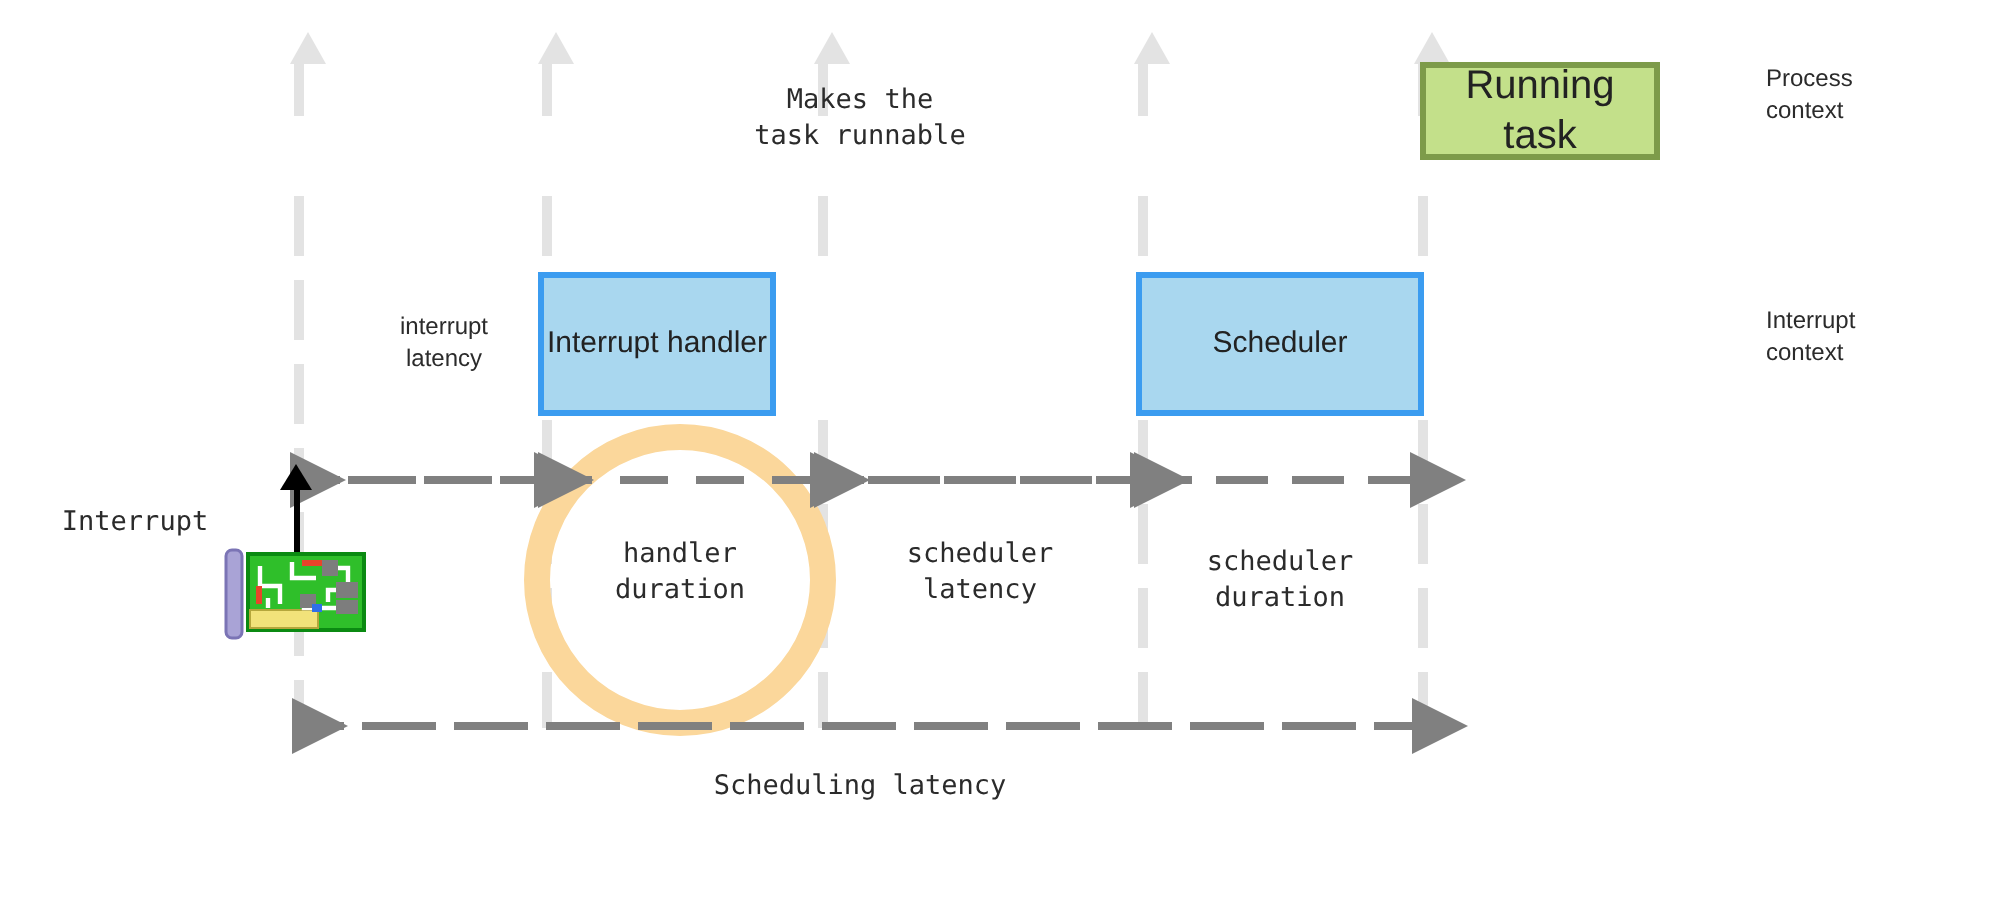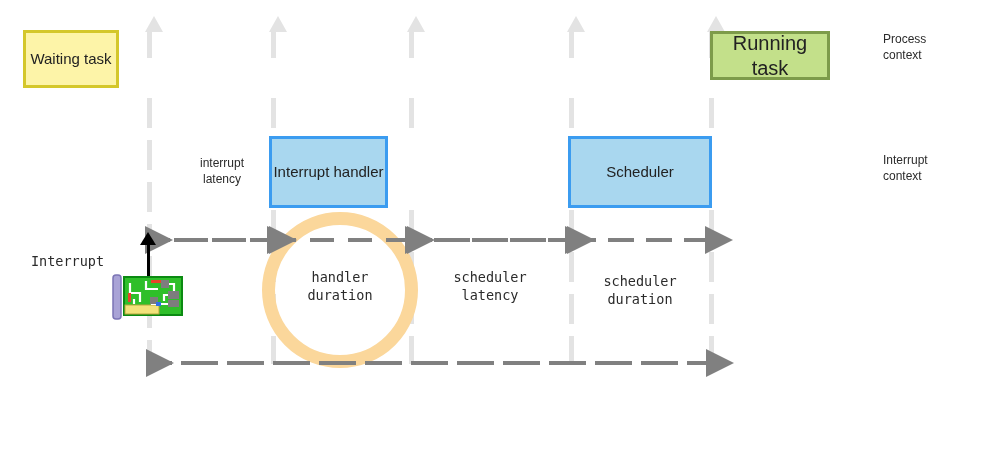--- a/index.html
+++ b/index.html
@@ -81,22 +81,20 @@
   <div class="vline" style="left:709px;top:30px;height:28px;"></div>
   <div class="vline" style="left:709px;top:98px;height:30px;"></div>
   <div class="vline" style="left:709px;top:210px;height:30px;"></div>
   <div class="vline" style="left:709px;top:252px;height:30px;"></div>
   <div class="vline" style="left:709px;top:294px;height:30px;"></div>
   <div class="vline" style="left:709px;top:336px;height:28px;"></div>
   <div class="uparrow" style="left:707px;top:16px;"></div>
 
   <div class="circle" style="left:262px;top:212px;width:156px;height:156px;"></div>
 
-  <div class="box box-waiting" style="left:23px;top:30px;width:96px;height:58px;">Waiting
-task</div>
 
   <div class="box box-running" style="left:710px;top:31px;width:120px;height:49px;">Running task</div>
 
   <div class="box box-blue" style="left:269px;top:136px;width:119px;height:72px;">Interrupt
 handler</div>
 
   <div class="box box-blue" style="left:568px;top:136px;width:144px;height:72px;">Scheduler</div>
 
   <svg class="overlay" viewBox="0 0 1000 459">
     <defs>
@@ -141,35 +139,38 @@
     </g>
     <rect x="39" y="9" width="14" height="3" fill="#e8442a"></rect>
     <rect x="16" y="22" width="3" height="9" fill="#e8442a"></rect>
     <rect x="49" y="9" width="8" height="8" fill="#7d7d7d"></rect>
     <rect x="56" y="20" width="11" height="8" fill="#7d7d7d"></rect>
     <rect x="56" y="29" width="11" height="7" fill="#7d7d7d"></rect>
     <rect x="38" y="26" width="8" height="7" fill="#7d7d7d"></rect>
     <rect x="44" y="31" width="5" height="4" fill="#2f6fe8"></rect>
   </svg>
 
+  <div class="lbl lbl-mono" style="left:340px;top:41px;width:180px;">Makes the
+task runnable</div>
 
   <div class="lbl lbl-sans" style="left:176px;top:155px;width:92px;">interrupt
 latency</div>
 
   <div class="lbl lbl-mono" style="left:20px;top:252px;width:95px;">Interrupt</div>
 
   <div class="lbl lbl-mono" style="left:278px;top:268px;width:124px;">handler
 duration</div>
 
   <div class="lbl lbl-mono" style="left:425px;top:268px;width:130px;">scheduler
 latency</div>
 
   <div class="lbl lbl-mono" style="left:573px;top:272px;width:134px;">scheduler
 duration</div>
 
+  <div class="lbl lbl-mono" style="left:310px;top:384px;width:240px;">Scheduling latency</div>
 
   <div class="lbl lbl-sans" style="left:883px;top:31px;width:100px;text-align:left;">Process
 context</div>
 
   <div class="lbl lbl-sans" style="left:883px;top:152px;width:100px;text-align:left;">Interrupt
 context</div>
 
 </div>
 
 </body></html>

